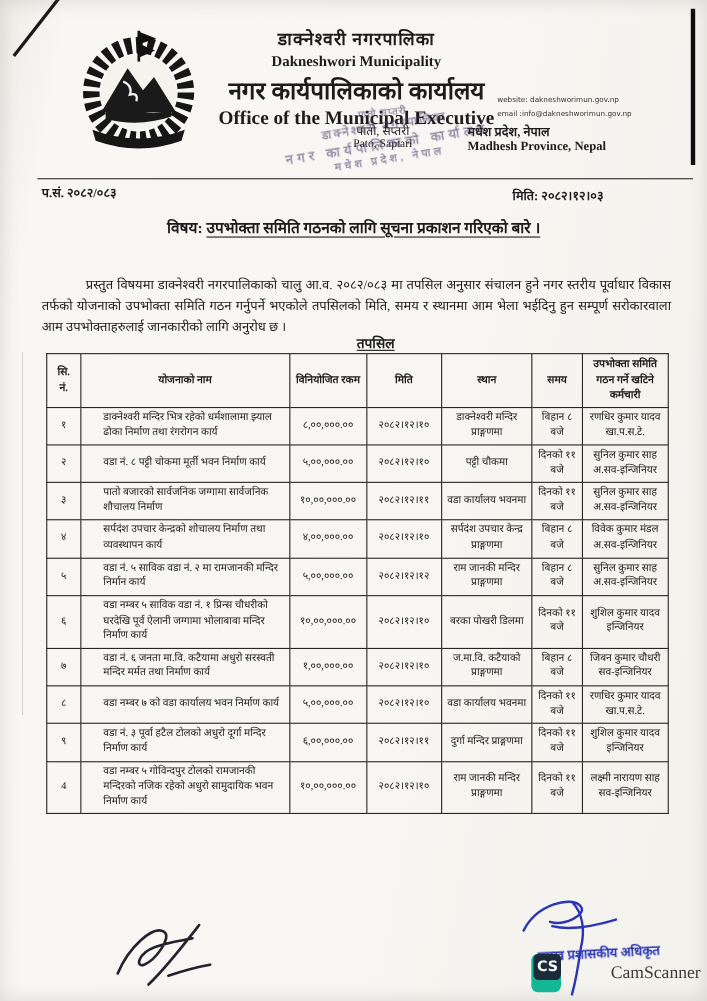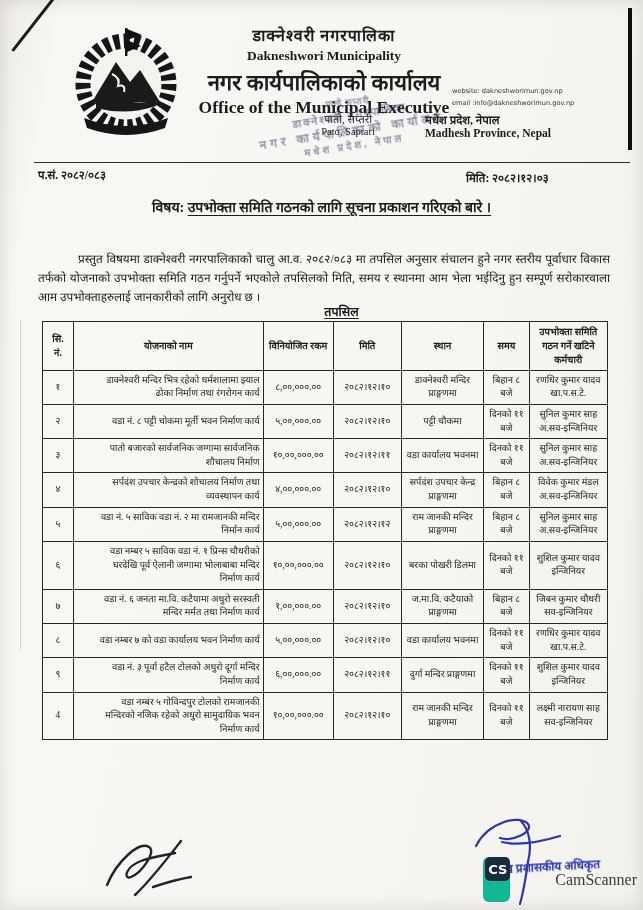--- a/index.html
+++ b/index.html
@@ -41,31 +41,31 @@
   
   .subject{left:0;top:197px;width:643px;text-align:center;font-size:14px;font-weight:bold;}
   .subject .u{text-decoration:underline;text-underline-offset:3px;}
   .para{left:38px;top:250px;width:572px;font-size:11.8px;line-height:1.6;text-align:justify;text-indent:40px;}
   .tapsil{left:0;top:303px;width:643px;text-align:center;font-size:12.5px;font-weight:bold;text-decoration:underline;text-underline-offset:2px;padding-left:20px;}
   
   .tbl{left:42px;top:321px;width:566px;border-collapse:collapse;table-layout:fixed;font-size:9.4px;line-height:1.45;}
   .tbl th,.tbl td{border:1.2px solid #262626;padding:3px 3px;vertical-align:middle;}
   .tbl th{font-weight:bold;text-align:center;font-size:9.6px;}
   .tbl td{text-align:center;}
-  .tbl td.name{text-align:right;padding-left:20px;}
+  .tbl td.name{text-align:left;padding-left:20px;}
   .th-sn{white-space:pre-line;}
   .c-sn{width:30px;}.c-name{width:184px;}.c-amt{width:68px;}.c-date{width:66px;}
   .c-place{width:80px;}.c-time{width:44px;}.c-staff{width:76px;}
   
   .sig-left{left:95px;top:833px;}
   .sig-right{left:468px;top:812px;}
   .sig-title{left:452px;top:858px;width:185px;text-align:center;font-size:12px;font-weight:bold;
              color:#2b36b4;transform:rotate(-3deg);filter:blur(0.2px);}
   .camscanner{right:6px;bottom:8px;display:flex;align-items:center;gap:7px;}
-  .cs-badge{position:relative;width:27px;height:45px;border-radius:6px;background:#14b795;}
+  .cs-badge{position:relative;width:27px;height:35px;border-radius:6px;background:#14b795;}
   .cs-badge-inner{position:absolute;left:2px;top:0;width:25px;height:24px;border-radius:5px;background:#1b2b3a;
                   color:#fff;font-family:"DejaVu Sans","Liberation Sans",sans-serif;font-weight:bold;font-size:13px;
                   display:flex;align-items:center;justify-content:center;}
   .cs-text{font-size:16px;color:#3c3c3c;margin-left:38px;}
 </style>
 </head>
 <body>
 
 <div class="page">
 

